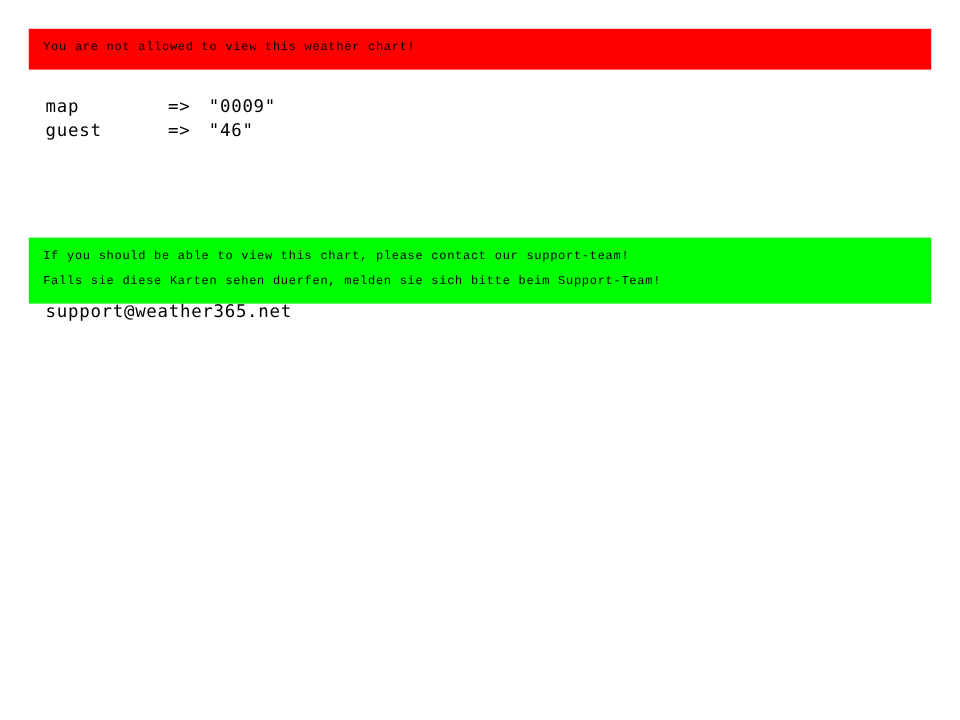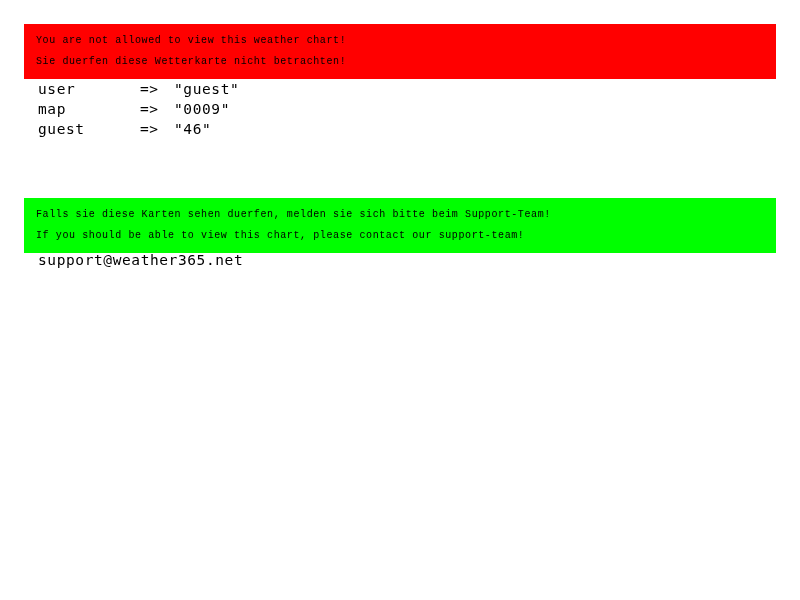--- a/index.html
+++ b/index.html
@@ -78,45 +78,39 @@
     white-space: pre;
   }
 </style>
 </head>
 <body>
 
 <div class="page">
 
   <div class="banner banner-error">
     <div class="banner-line">You are not allowed to view this weather chart!</div>
-    <div class="banner-line">Sie duerfen diese Wetterkarte nicht betrachten!</div>
   </div>
 
   <table class="params">
     <tbody>
-      <tr>
-        <td class="key">user</td>
-        <td class="arrow">=&gt;</td>
-        <td class="value">"guest"</td>
-      </tr>
       <tr>
         <td class="key">map</td>
         <td class="arrow">=&gt;</td>
         <td class="value">"0009"</td>
       </tr>
       <tr>
         <td class="key">guest</td>
         <td class="arrow">=&gt;</td>
         <td class="value">"46"</td>
       </tr>
     </tbody>
   </table>
 
   <div class="banner banner-info">
+    <div class="banner-line">If you should be able to view this chart, please contact our support-team!</div>
     <div class="banner-line">Falls sie diese Karten sehen duerfen, melden sie sich bitte beim Support-Team!</div>
-    <div class="banner-line">If you should be able to view this chart, please contact our support-team!</div>
   </div>
 
   <div class="footer">
     <span>support@weather365.net</span>
   </div>
 
 </div>
 
 </body></html>

